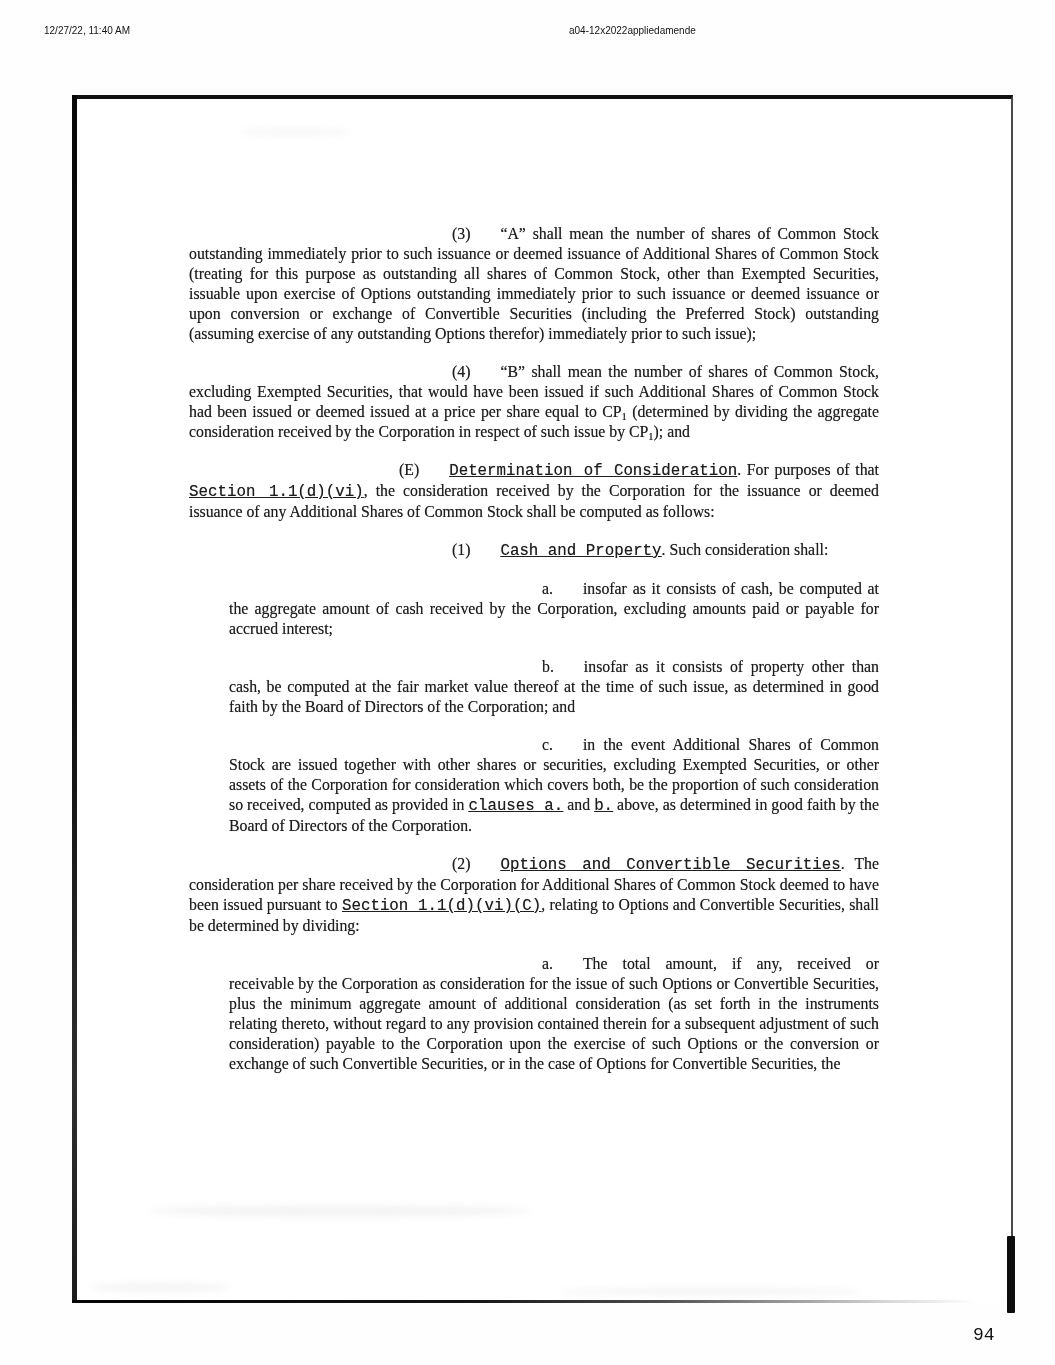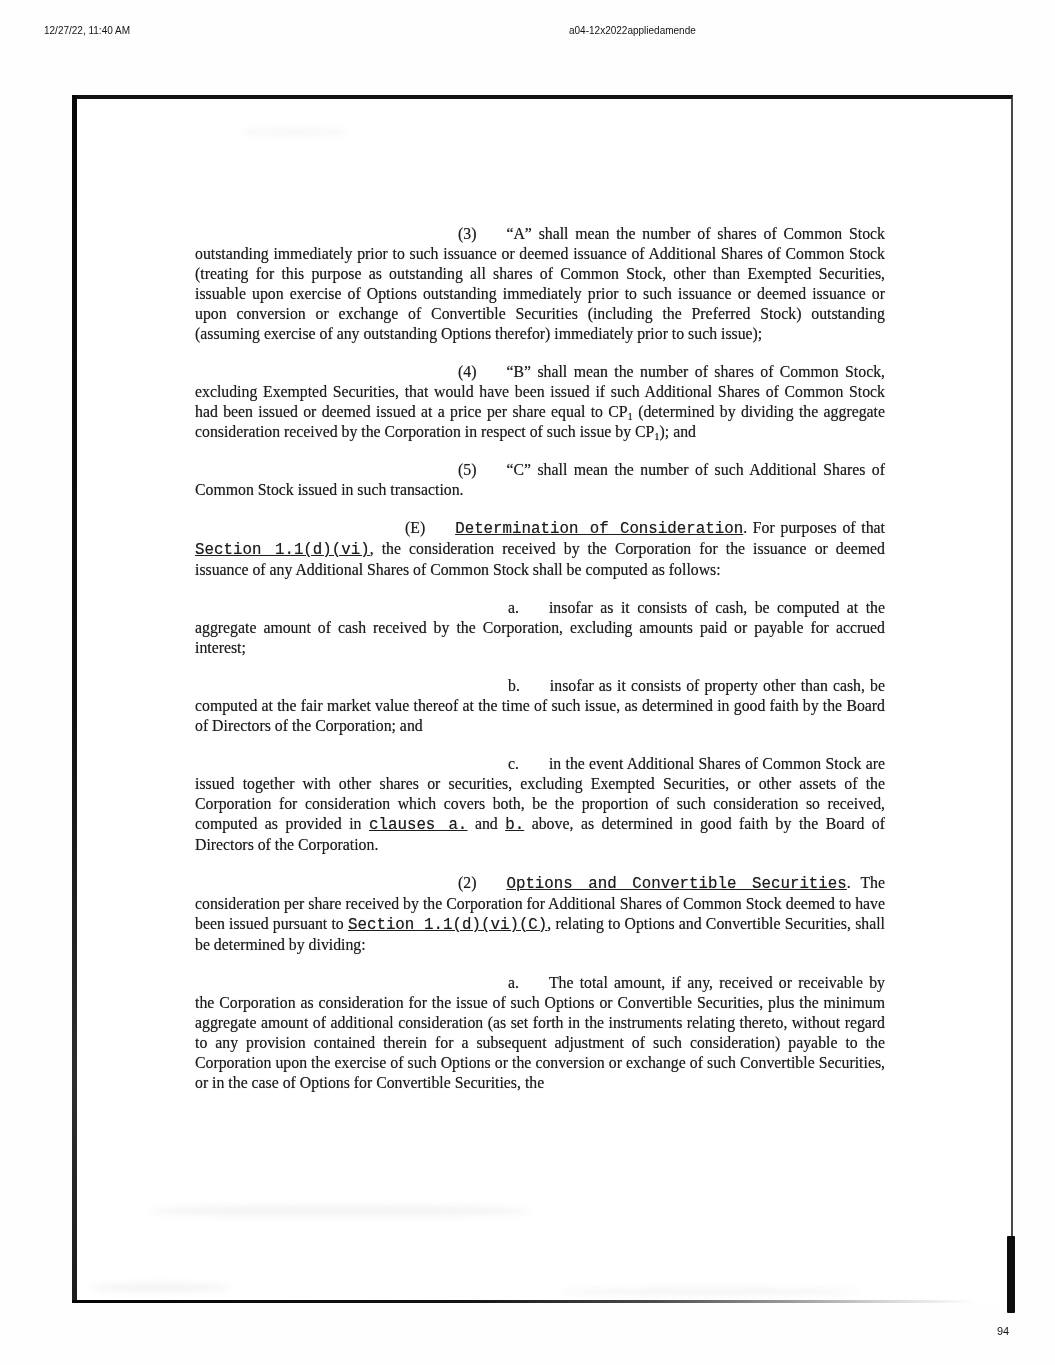--- a/index.html
+++ b/index.html
@@ -12,21 +12,21 @@
   }
   
   .print-meta{
     position:absolute;
     font-family:"Liberation Sans","DejaVu Sans",sans-serif;
     font-size:10px;color:#141414;white-space:nowrap;
   }
   .hdr-date{left:44px;top:25px;}
   .hdr-title{left:554px;top:25px;margin-left:15px;}
   .ftr-url{left:44px;top:1322px;}
-  .ftr-page{left:997px;top:1325px;font-size:11px;}
+  .ftr-page{left:973px;top:1325px;font-size:18px;font-family:Liberation Mono, monospace;}
   
   .frame{
     position:absolute;left:72px;top:95px;
     width:941px;height:1208px;box-sizing:border-box;
     border-top:4px solid #121212;
     border-right:2px solid #4a4a4a;
     background:#fff;
   }
   .frame-left{
     position:absolute;left:72px;top:95px;width:5px;height:1208px;
@@ -41,30 +41,30 @@
     background:#0d0d0d;border-radius:1px;
   }
   
   .smudge{position:absolute;background:rgba(40,40,40,0.05);border-radius:50%;filter:blur(3px);}
   .sm1{left:150px;top:1205px;width:380px;height:12px;}
   .sm2{left:90px;top:1283px;width:140px;height:9px;}
   .sm3{left:560px;top:1288px;width:300px;height:7px;}
   .sm4{left:240px;top:128px;width:110px;height:8px;background:rgba(40,40,40,0.035);}
   
   .doc-text{
-    position:absolute;left:195px;top:224px;width:690px;
+    position:absolute;left:189px;top:224px;width:690px;
     font-size:15.8px;line-height:20px;color:#1e1e1e;
     text-align:justify;
     text-shadow:0 0 .7px rgba(25,25,25,.6);
     filter:blur(.24px);
   }
   .para{margin:0 0 18px 0;}
   .ind-num{text-indent:263px;}
   .ind-e{text-indent:210px;}
-  .ind-abc{text-indent:313px;}
+  .ind-abc{text-indent:313px;margin-left:40px;}
   .tab{display:inline-block;width:30px;}
   .u{text-decoration:underline;text-underline-offset:1px;font-family:Liberation Mono, monospace;}
   .sub{font-size:10.5px;line-height:0;vertical-align:-3px;}
 </style>
 </head>
 <body>
 
 <div class="page">
 
   <div class="print-meta hdr-date">12/27/22, 11:40 AM</div>
@@ -78,24 +78,24 @@
   <div class="smudge sm2"></div>
   <div class="smudge sm3"></div>
   <div class="smudge sm4"></div>
 
   <div class="doc-text">
 
     <p class="para ind-num"><span>(3)</span><span class="tab"></span><span>“A” shall mean the number of shares of Common Stock outstanding immediately prior to such issuance or deemed issuance of Additional Shares of Common Stock (treating for this purpose as outstanding all shares of Common Stock, other than Exempted Securities, issuable upon exercise of Options outstanding immediately prior to such issuance or deemed issuance or upon conversion or exchange of Convertible Securities (including the Preferred Stock) outstanding (assuming exercise of any outstanding Options therefor) immediately prior to such issue);</span></p>
 
     <p class="para ind-num"><span>(4)</span><span class="tab"></span><span>“B” shall mean the number of shares of Common Stock, excluding Exempted Securities, that would have been issued if such Additional Shares of Common Stock had been issued or deemed issued at a price per share equal to CP</span><span class="sub">1</span><span> (determined by dividing the aggregate consideration received by the Corporation in respect of such issue by CP</span><span class="sub">1</span><span>); and</span></p>
 
-    <p class="para ind-num"><span>(5)</span><span class="tab"></span><span>“C” shall mean the number of such Additional Shares of Common Stock issued in such transaction.</span></p>
 
     <p class="para ind-e"><span>(E)</span><span class="tab"></span><span class="u">Determination of Consideration</span><span>. For purposes of that </span><span class="u">Section 1.1(d)(vi)</span><span>, the consideration received by the Corporation for the issuance or deemed issuance of any Additional Shares of Common Stock shall be computed as follows:</span></p>
 
+    <p class="para ind-num"><span>(1)</span><span class="tab"></span><span class="u">Cash and Property</span><span>. Such consideration shall:</span></p>
 
     <p class="para ind-abc"><span>a.</span><span class="tab"></span><span>insofar as it consists of cash, be computed at the aggregate amount of cash received by the Corporation, excluding amounts paid or payable for accrued interest;</span></p>
 
     <p class="para ind-abc"><span>b.</span><span class="tab"></span><span>insofar as it consists of property other than cash, be computed at the fair market value thereof at the time of such issue, as determined in good faith by the Board of Directors of the Corporation; and</span></p>
 
     <p class="para ind-abc"><span>c.</span><span class="tab"></span><span>in the event Additional Shares of Common Stock are issued together with other shares or securities, excluding Exempted Securities, or other assets of the Corporation for consideration which covers both, be the proportion of such consideration so received, computed as provided in </span><span class="u">clauses a.</span><span> and </span><span class="u">b.</span><span> above, as determined in good faith by the Board of Directors of the Corporation.</span></p>
 
     <p class="para ind-num"><span>(2)</span><span class="tab"></span><span class="u">Options and Convertible Securities</span><span>. The consideration per share received by the Corporation for Additional Shares of Common Stock deemed to have been issued pursuant to </span><span class="u">Section 1.1(d)(vi)(C)</span><span>, relating to Options and Convertible Securities, shall be determined by dividing:</span></p>
 
     <p class="para ind-abc"><span>a.</span><span class="tab"></span><span>The total amount, if any, received or receivable by the Corporation as consideration for the issue of such Options or Convertible Securities, plus the minimum aggregate amount of additional consideration (as set forth in the instruments relating thereto, without regard to any provision contained therein for a subsequent adjustment of such consideration) payable to the Corporation upon the exercise of such Options or the conversion or exchange of such Convertible Securities, or in the case of Options for Convertible Securities, the</span></p>

